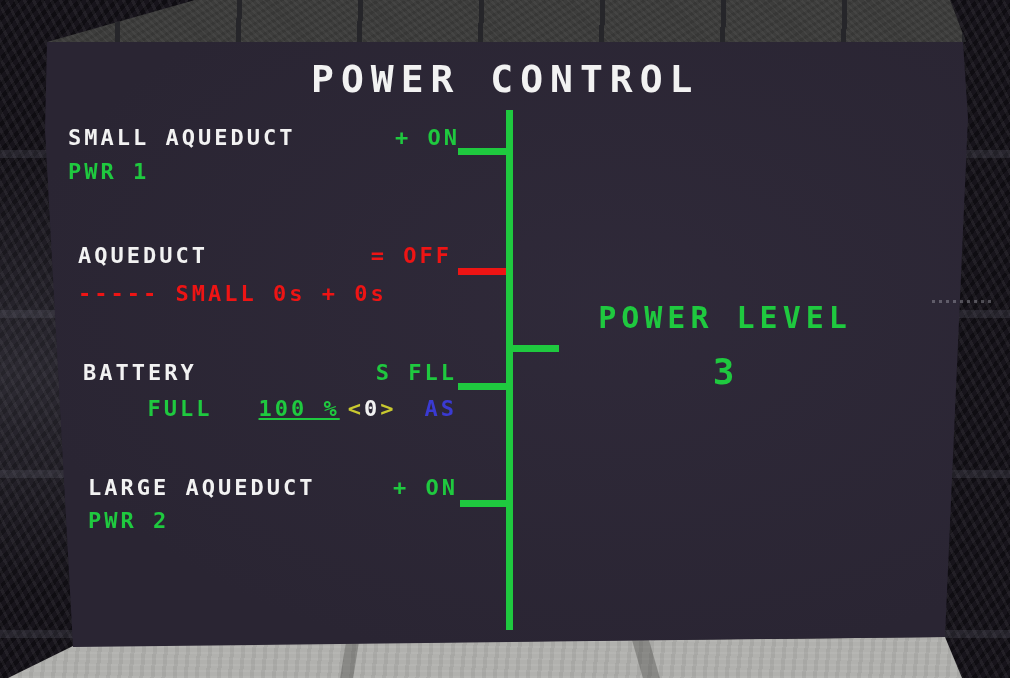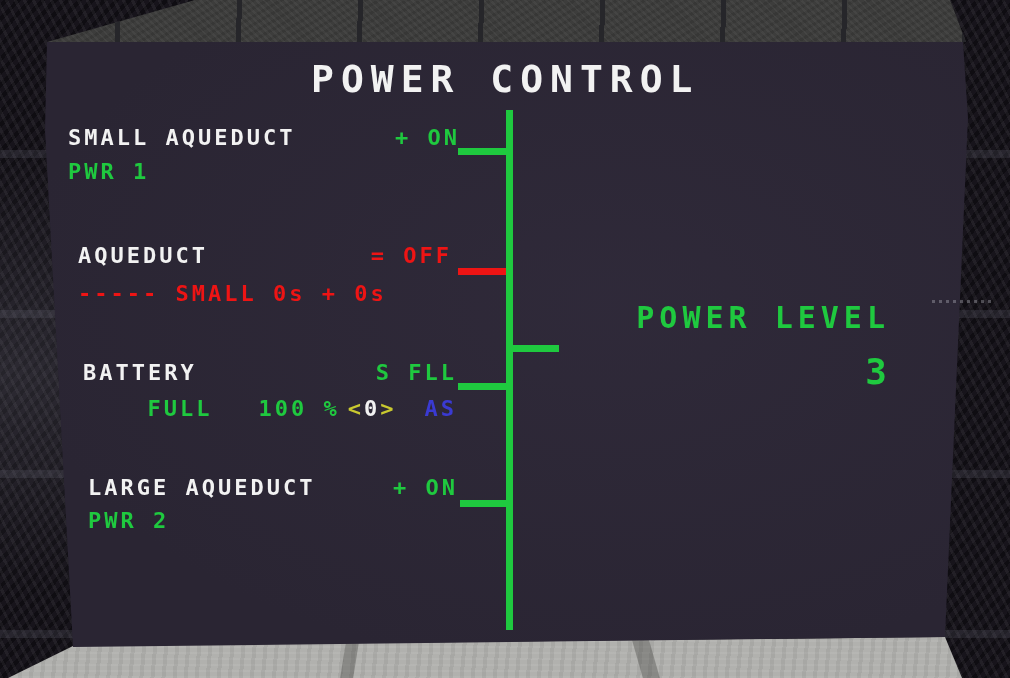--- a/index.html
+++ b/index.html
@@ -56,35 +56,35 @@
   .detail-red{color:var(--red);margin-top:11px;}
   .row1{left:68px;top:124px;width:392px;}
   .row2{left:78px;top:242px;width:374px;}
   .row2 .detail-red{margin-top:11px;}
   .row3{left:83px;top:359px;width:374px;text-align:right;}
   .row3 .detail-mix{margin-top:9px;}
   .row4{left:88px;top:474px;width:370px;}
   .row4 .detail-green{margin-top:6px;}
   .detail-mix{margin-top:9px;white-space:nowrap;}
   .bat-fill{color:var(--green);}
-  .bat-pct{color:var(--green);margin-left:46px;}
+  .bat-pct{color:var(--green);margin-left:46px;text-decoration:underline;}
   .bat-open,.bat-close{color:var(--yellow);}
   .bat-open{margin-left:8px;}
   .bat-charge{color:var(--white);}
   .bat-mode{color:var(--blue);margin-left:28px;}
   .bus{position:absolute;left:506px;top:110px;width:7px;height:520px;background:var(--green);}
   .conn{position:absolute;height:7px;}
   .conn-green{background:var(--green);}
   .conn-red{background:var(--red);}
   .c1{left:458px;top:148px;width:48px;}
   .c2{left:458px;top:268px;width:48px;}
   .c3{left:513px;top:345px;width:46px;}
   .c4{left:458px;top:383px;width:48px;}
   .c5{left:460px;top:500px;width:46px;}
-  .power-level{position:absolute;left:560px;top:300px;width:330px;text-align:right;color:var(--green);}
+  .power-level{position:absolute;left:560px;top:300px;width:330px;text-align:center;color:var(--green);}
   .pl-label{font-size:30px;letter-spacing:5px;}
   .pl-value{font-size:36px;letter-spacing:3px;margin-top:16px;}
 </style>
 </head>
 <body>
 
 <div class="scene">
 
   <div class="wall-top"></div>
 

